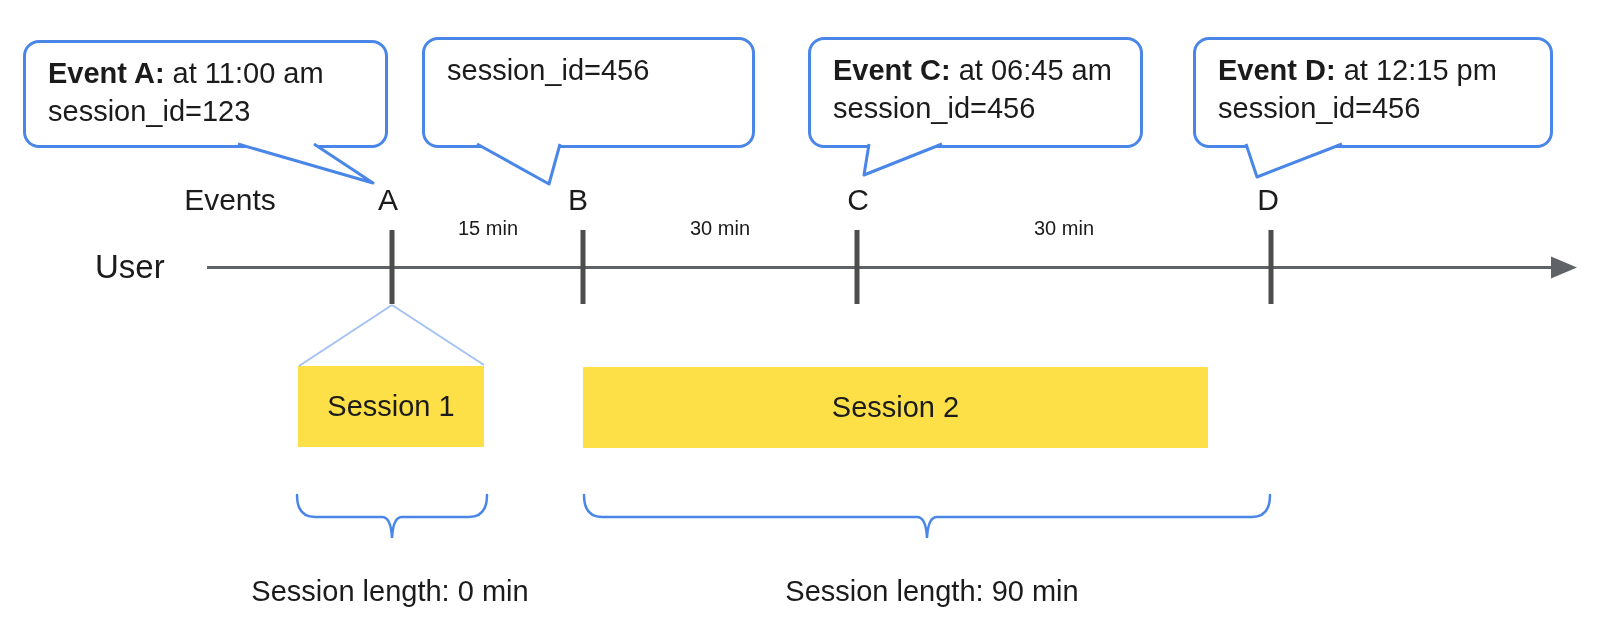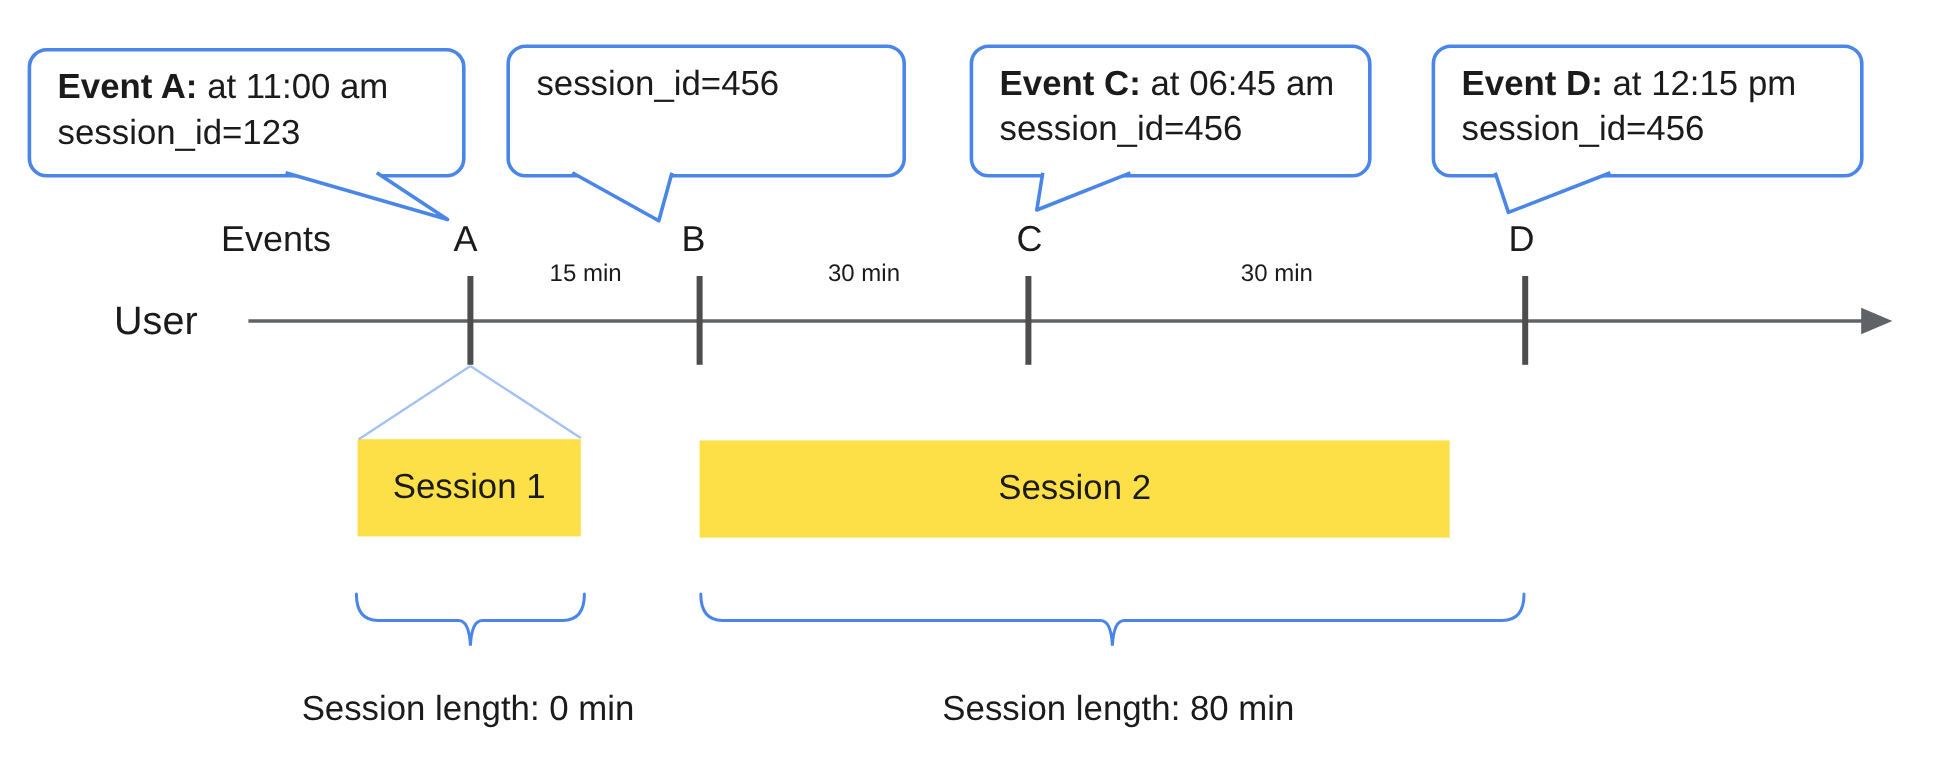--- a/index.html
+++ b/index.html
@@ -63,21 +63,21 @@
   <span class="user-label" style="left:95px;top:249px;text-align:center;">User</span>
 
   <div class="session-box" style="left:298px;top:366px;width:186px;height:81px;">
     <span>Session 1</span>
   </div>
   <div class="session-box" style="left:583px;top:367px;width:625px;height:81px;">
     <span>Session 2</span>
   </div>
 
   <span class="session-length" style="left:390px;top:574px;">Session length: 0 min</span>
-  <span class="session-length" style="left:932px;top:574px;">Session length: 80 min</span>
+  <span class="session-length" style="left:932px;top:574px;">Session length: 90 min</span>
 
   <svg id="overlay" width="1614" height="642" viewBox="0 0 1614 642">
 
     <line x1="207" y1="267.5" x2="1554" y2="267.5" stroke-width="3" stroke="#5f6368"></line>
     <polygon points="1551,256.5 1577,267.5 1551,278.5" fill="#5f6368"></polygon>
 
     <line x1="392" y1="230" x2="392" y2="304" stroke-width="5" stroke="#4d4d4d"></line>
     <line x1="583" y1="230" x2="583" y2="304" stroke-width="5" stroke="#4d4d4d"></line>
     <line x1="857" y1="230" x2="857" y2="304" stroke-width="5" stroke="#4d4d4d"></line>
     <line x1="1271" y1="230" x2="1271" y2="304" stroke-width="5" stroke="#4d4d4d"></line>

